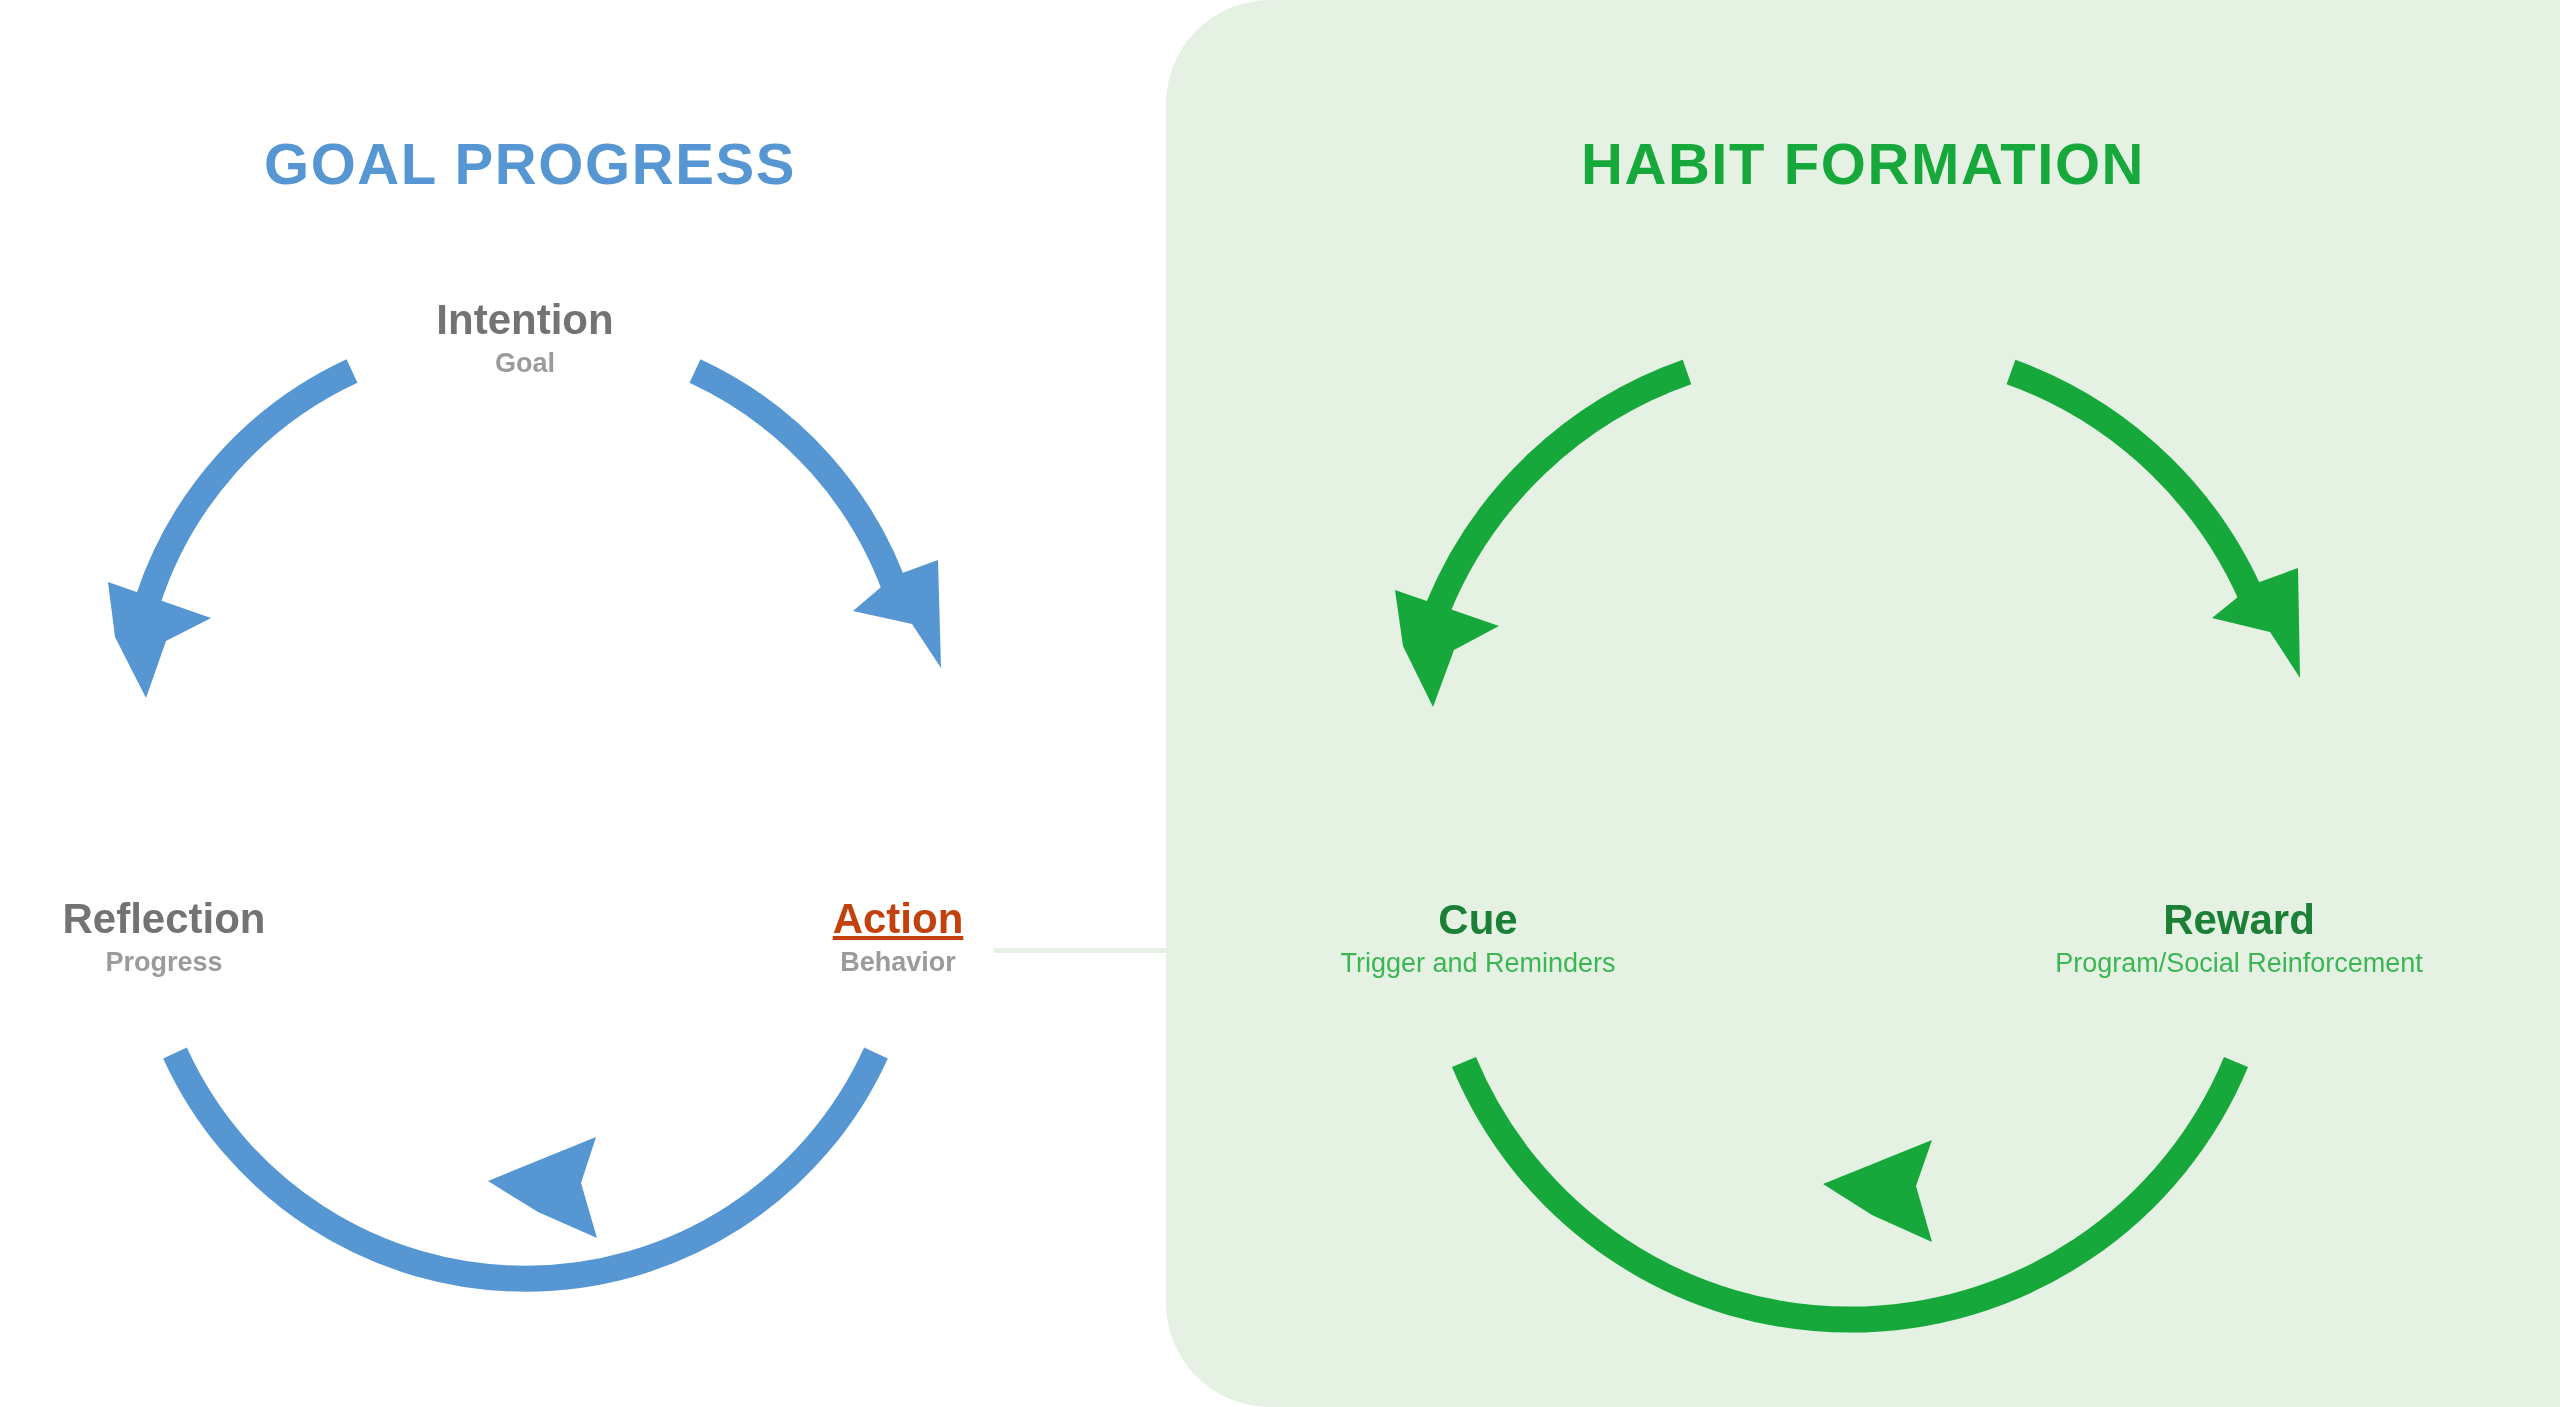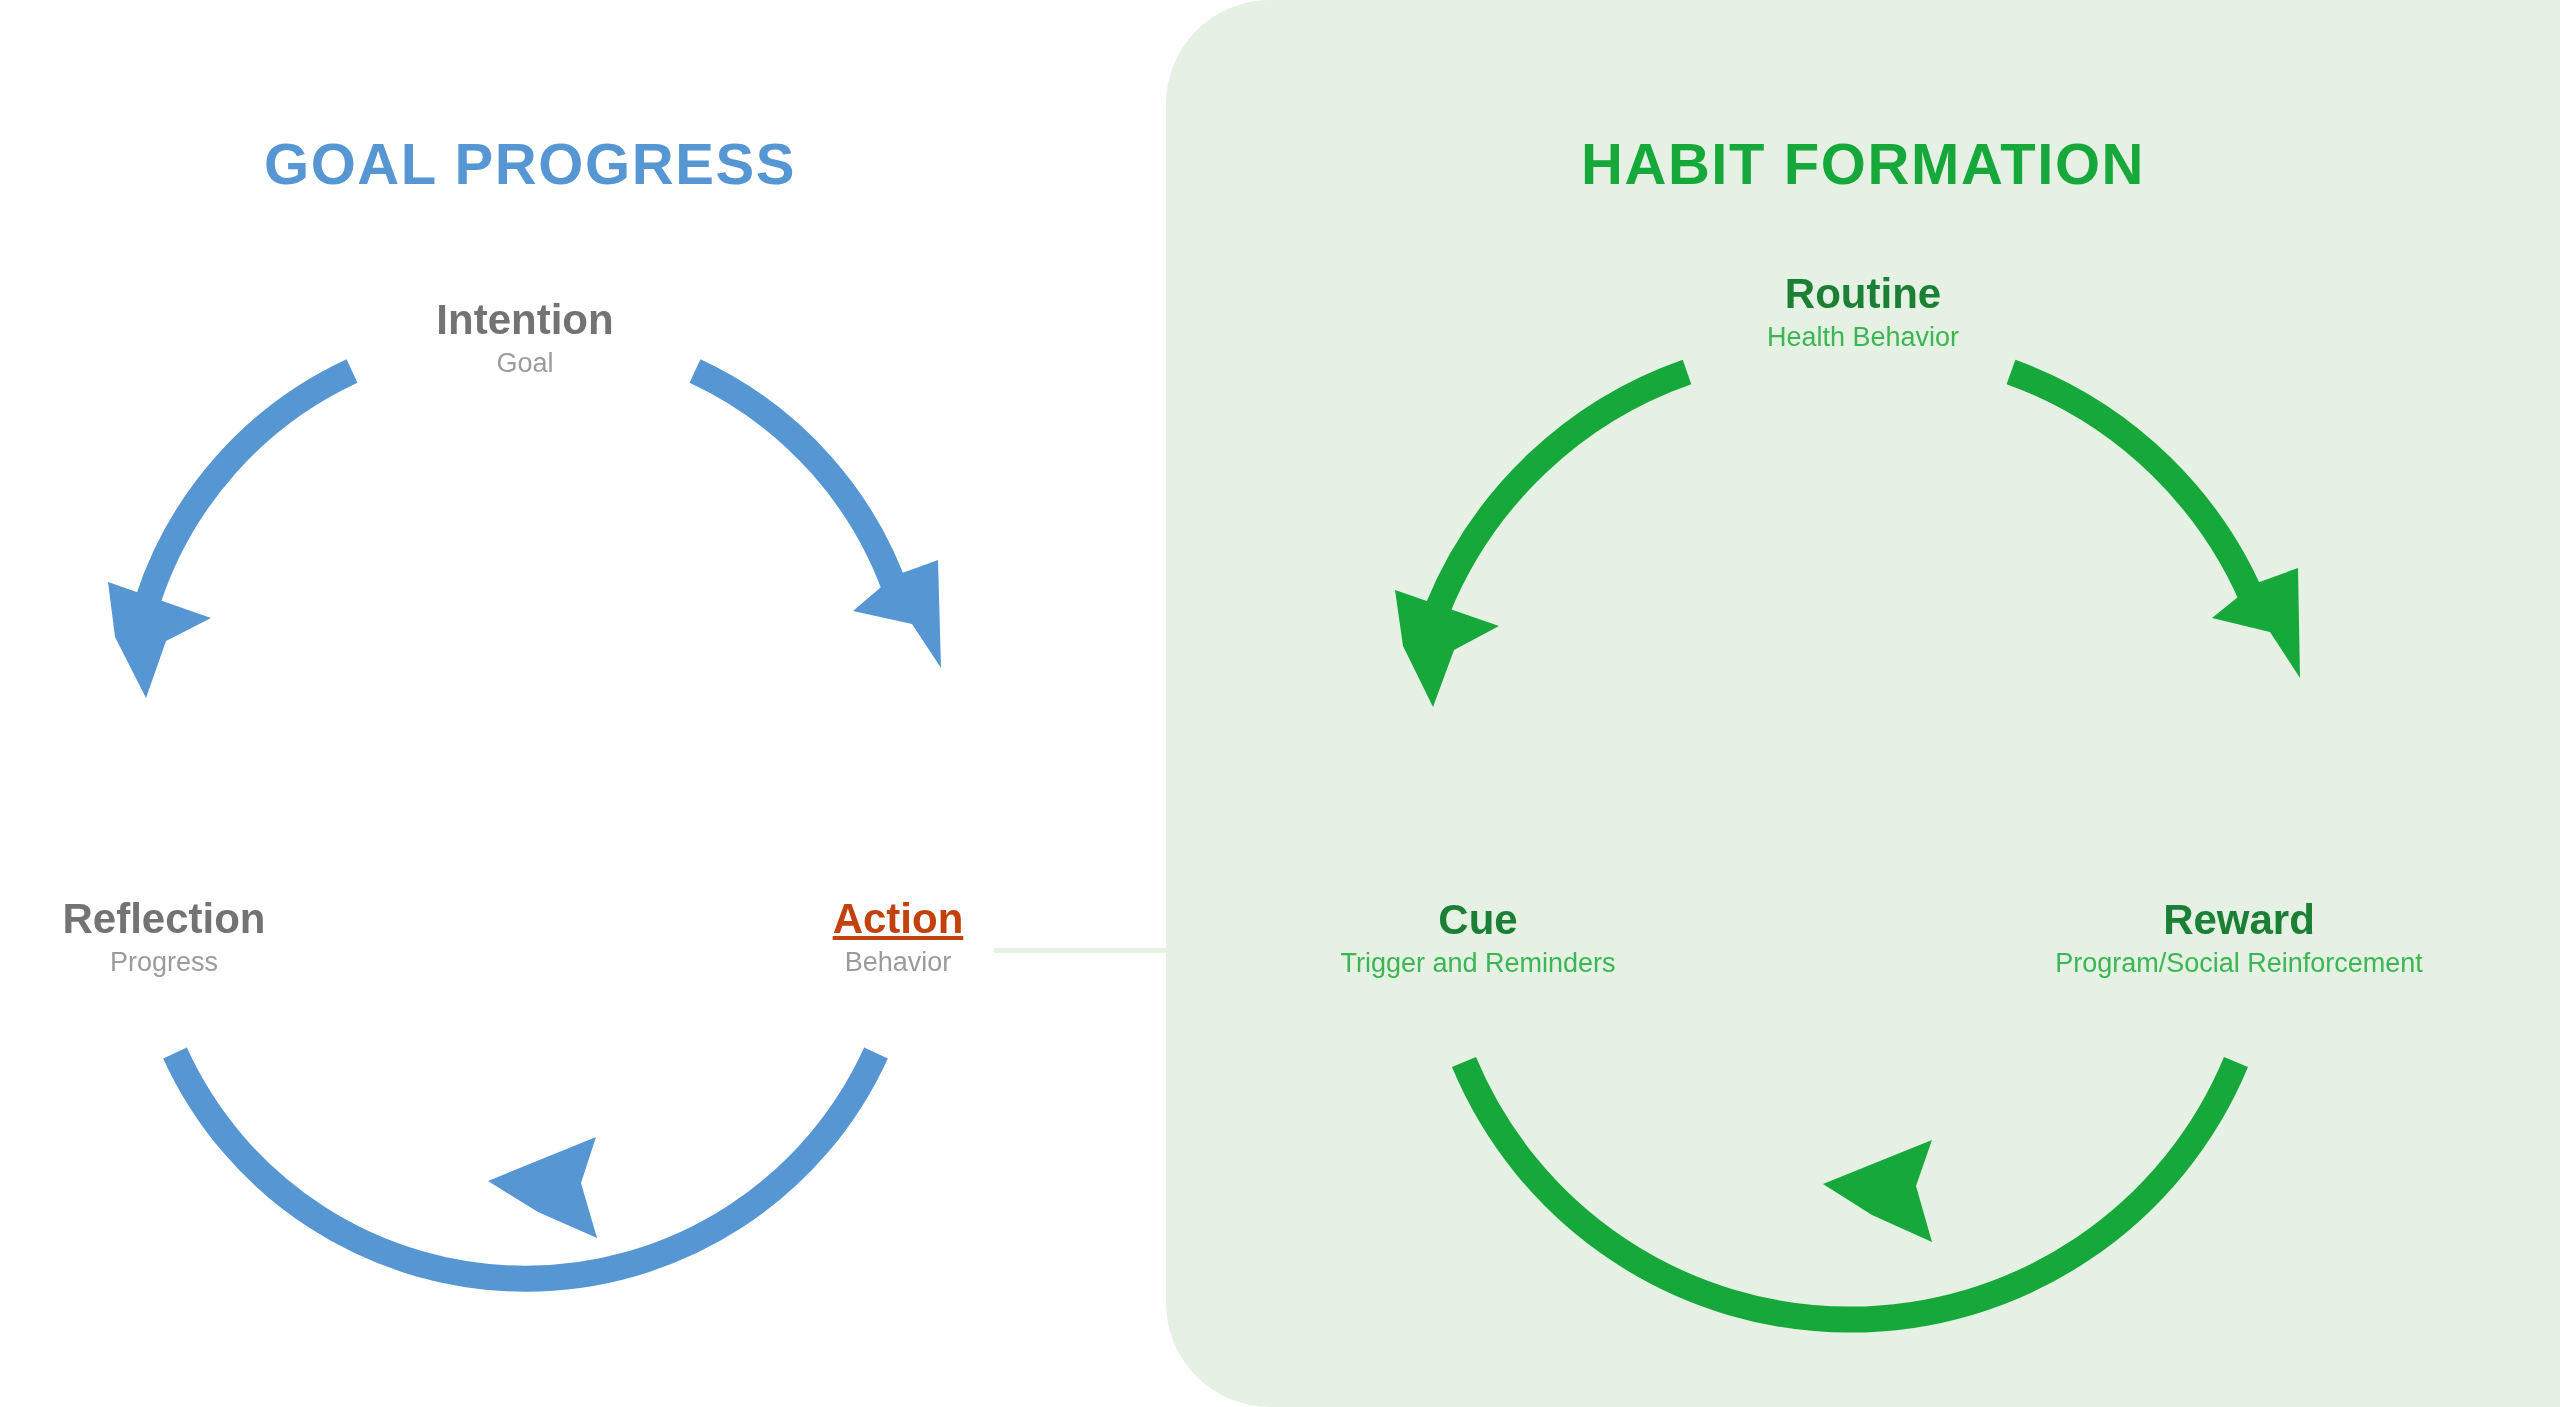--- a/index.html
+++ b/index.html
@@ -82,21 +82,21 @@
   .node .node-sub {
     display: block;
     font-weight: 400;
     font-size: 27px;
     line-height: 1.3;
     margin-top: 3px;
   }
 
   
   .goal-node .node-title { color: #737373; }
-  .goal-node .node-sub   { color: #9b9b9b; }
+  .goal-node .node-sub   { color: #9b9b9b; font-weight: bold; }
   .goal-node.accent-green .node-title { color: #c2410c; text-decoration: underline; }
 
   
   .habit-node .node-title { color: #1b7f35; }
   .habit-node .node-sub   { color: #3cb554; }
 
   
   #node-intention  { left: 525px;  top: 298px; }
   #node-action     { left: 898px;  top: 897px; }
   #node-reflection { left: 164px;  top: 897px; }
@@ -169,24 +169,20 @@
   <div id="node-action" class="node goal-node accent-green">
     <span class="node-title">Action</span>
     <span class="node-sub">Behavior</span>
   </div>
 
   <div id="node-reflection" class="node goal-node">
     <span class="node-title">Reflection</span>
     <span class="node-sub">Progress</span>
   </div>
 
-  <div id="node-routine" class="node habit-node">
-    <span class="node-title">Routine</span>
-    <span class="node-sub">Health Behavior</span>
-  </div>
 
   <div id="node-reward" class="node habit-node">
     <span class="node-title">Reward</span>
     <span class="node-sub">Program/Social Reinforcement</span>
   </div>
 
   <div id="node-cue" class="node habit-node">
     <span class="node-title">Cue</span>
     <span class="node-sub">Trigger and Reminders</span>
   </div>

